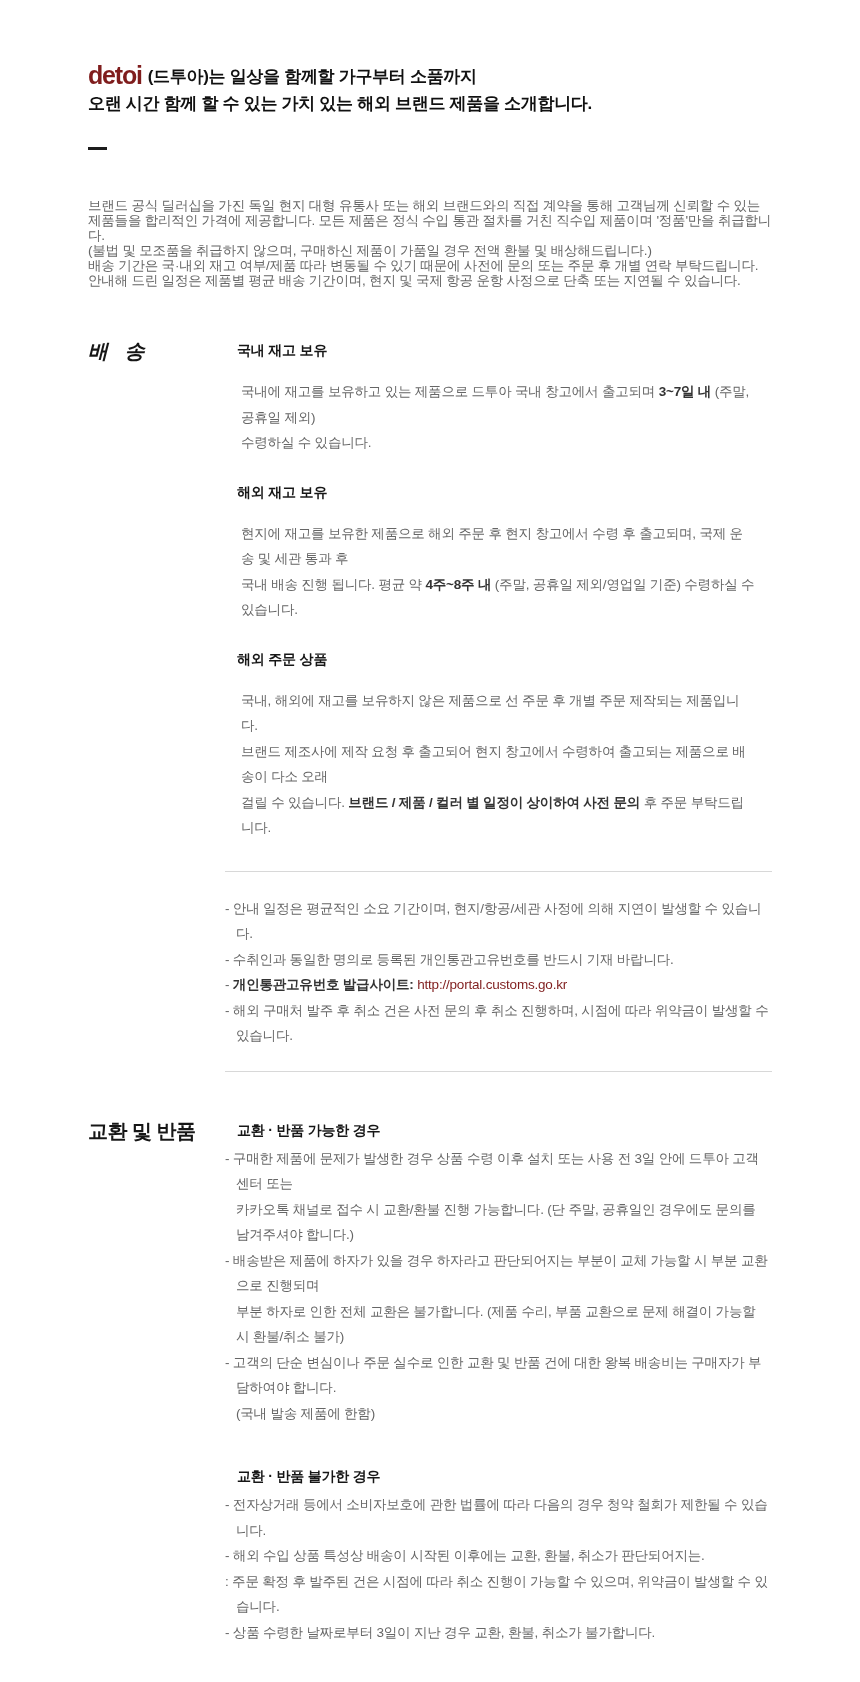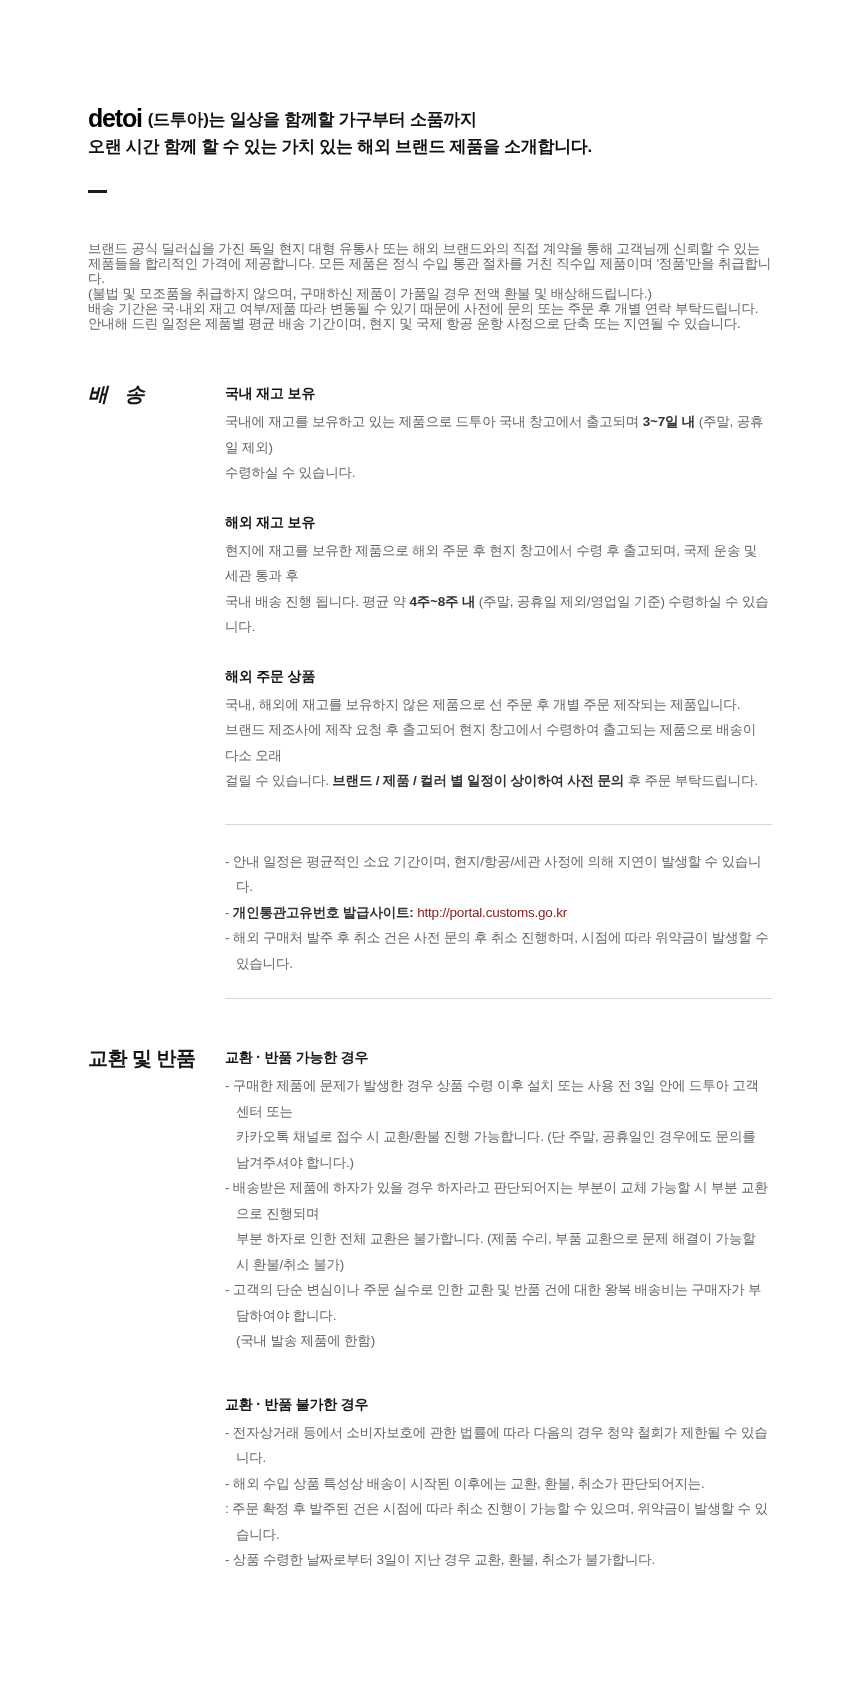--- a/index.html
+++ b/index.html
@@ -3,38 +3,38 @@
 <meta charset="utf-8">
 <style>
   html,body { margin:0; padding:0; background:#ffffff; }
   body { font-family:"Liberation Sans","DejaVu Sans",sans-serif; color:#666; }
   .page { width:860px; min-height:1682px; margin:0 auto; background:#fff;
           display:flex; flex-direction:column; overflow:hidden; }
   .content { padding:62px 88px 0 88px; }
 
   
   .brand-line { font-size:17px; line-height:27px; font-weight:bold; color:#111; letter-spacing:-0.3px; }
-  .logo { display:inline-block; font-size:25px; font-weight:800; letter-spacing:-1.2px; color:#000000;
-          margin-right:6px; vertical-align:-2px;margin-top:43px; }
+  .logo { display:inline-block; font-size:25px; font-weight:800; letter-spacing:-1.2px; color:#7f1d1d;
+          margin-right:6px; vertical-align:-2px; }
   .title-dash { width:19px; height:3px; background:#1c1c1c; margin-top:30px; }
   .intro { margin:48px 0 0; font-size:13.5px; line-height:15px; color:#666;
            white-space:pre-line; letter-spacing:-0.2px; }
 
   
   .section { display:flex; }
   .section-shipping { margin-top:50px; }
   .section-returns  { margin-top:46px; }
   .section-head { width:137px; flex:none; font-size:20px; font-weight:bold; color:#161616;
                   letter-spacing:-0.5px; line-height:27px; }
   .section-head.spread { word-spacing:12px;font-style:italic; }
   .section-body { flex:1; min-width:0; font-size:13.5px; line-height:25.5px; color:#666; letter-spacing:-0.2px; }
 
   .subsection + .subsection { margin-top:24px; }
-  .sub-title { margin:0 0 3px; font-size:14px; font-weight:bold; color:#161616; line-height:25px; }
-  .para { margin:0; white-space:pre-line; }
+  .sub-title { margin:0 12px 3px; font-size:14px; font-weight:bold; color:#161616; line-height:25px; }
+  .para { margin:16px; white-space:pre-line; }
   .b  { font-weight:bold; color:#333; }
   .dk { color:#7f1d1d; }
 
   .divider { border:none; border-top:1px solid #d8d8d8; margin:30px 0 24px; height:0; }
   .divider.second { margin:22px 0 0; }
 
   .list .li { white-space:pre-line; padding-left:11px; text-indent:-11px; }
   .returns-group + .returns-group { margin-top:38px; }
 </style>
 </head>
@@ -72,20 +72,21 @@
         <div class="subsection">
           <h4 class="sub-title">해외 주문 상품</h4>
           <p class="para"><span>국내, 해외에 재고를 보유하지 않은 제품으로 선 주문 후 개별 주문 제작되는 제품입니다.
 브랜드 제조사에 제작 요청 후 출고되어 현지 창고에서 수령하여 출고되는 제품으로 배송이 다소 오래
 걸릴 수 있습니다. </span><span class="b">브랜드 / 제품 / 컬러 별 일정이 상이하여 사전 문의</span><span> 후 주문 부탁드립니다.</span></p>
         </div>
 
         <hr class="divider">
         <div class="list notes">
             <div class="li">- 안내 일정은 평균적인 소요 기간이며, 현지/항공/세관 사정에 의해 지연이 발생할 수 있습니다.</div>
+            <div class="li">- 수취인과 동일한 명의로 등록된 개인통관고유번호를 반드시 기재 바랍니다.</div>
             <div class="li"><span>- </span><span class="b">개인통관고유번호 발급사이트:</span><span class="dk"> http://portal.customs.go.kr</span></div>
             <div class="li">- 해외 구매처 발주 후 취소 건은 사전 문의 후 취소 진행하며, 시점에 따라 위약금이 발생할 수 있습니다.</div>
           </div>
         <hr class="divider second">
       </div>
     </div>
 
     <div class="section section-returns">
       <div class="section-head">교환 및 반품</div>
       <div class="section-body">

